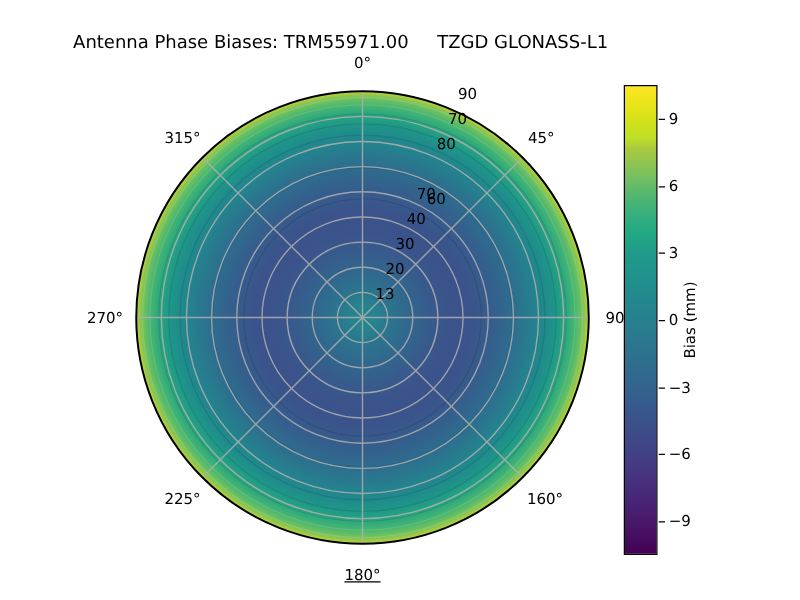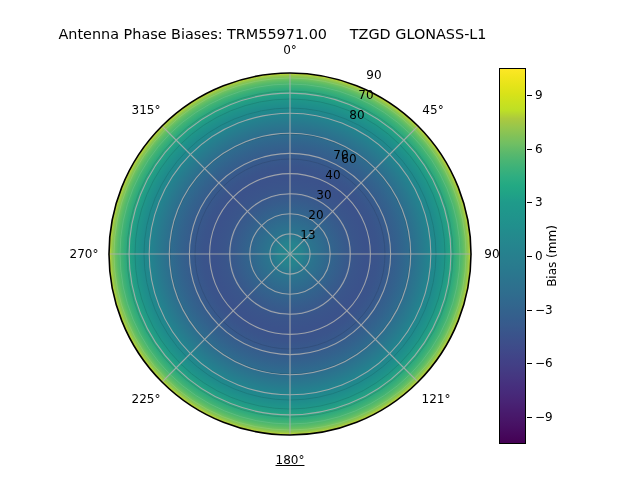--- a/index.html
+++ b/index.html
@@ -173,21 +173,21 @@
         <line x1="54" y1="54" x2="310" y2="310"></line>
         <line x1="310" y1="54" x2="54" y2="310"></line>
       </g>
 
       <circle cx="182" cy="182" r="181" fill="none" stroke="#000000" stroke-width="1.6"></circle>
     </svg>
 
     <span class="ang-label" style="left:182px; top:-22px;">0°</span>
     <span class="ang-label" style="left:325px; top:38px;">45°</span>
     <span class="ang-label" style="left:387px; top:182px;">90°</span>
-    <span class="ang-label" style="left:328px; top:327px;">121°</span>
+    <span class="ang-label" style="left:328px; top:327px;">160°</span>
     <span class="ang-label" style="left:182px; top:388px;text-decoration:underline;">180°</span>
     <span class="ang-label" style="left:38px;  top:327px;">225°</span>
     <span class="ang-label" style="left:-24px; top:182px;text-align:center;">270°</span>
     <span class="ang-label" style="left:38px;  top:38px;">315°</span>
 
     <span class="rad-label" style="left:200px; top:163px;">13</span>
     <span class="rad-label" style="left:208px; top:143px;">20</span>
     <span class="rad-label" style="left:216px; top:123px;text-align:center;">30</span>
     <span class="rad-label" style="left:225px; top:103px;">40</span>
     <span class="rad-label" style="left:233px; top:83px;">70</span>

